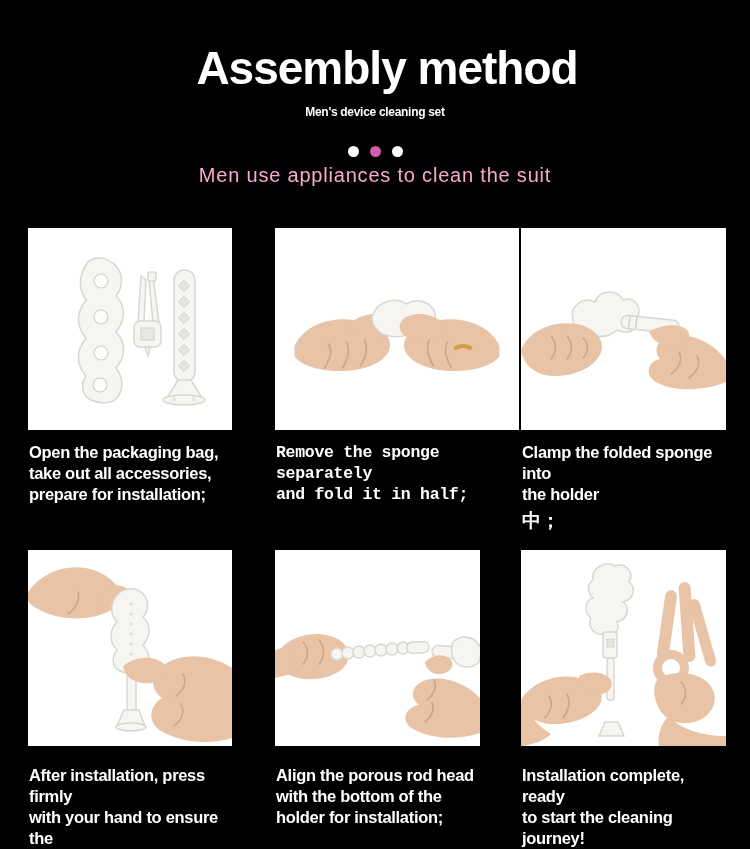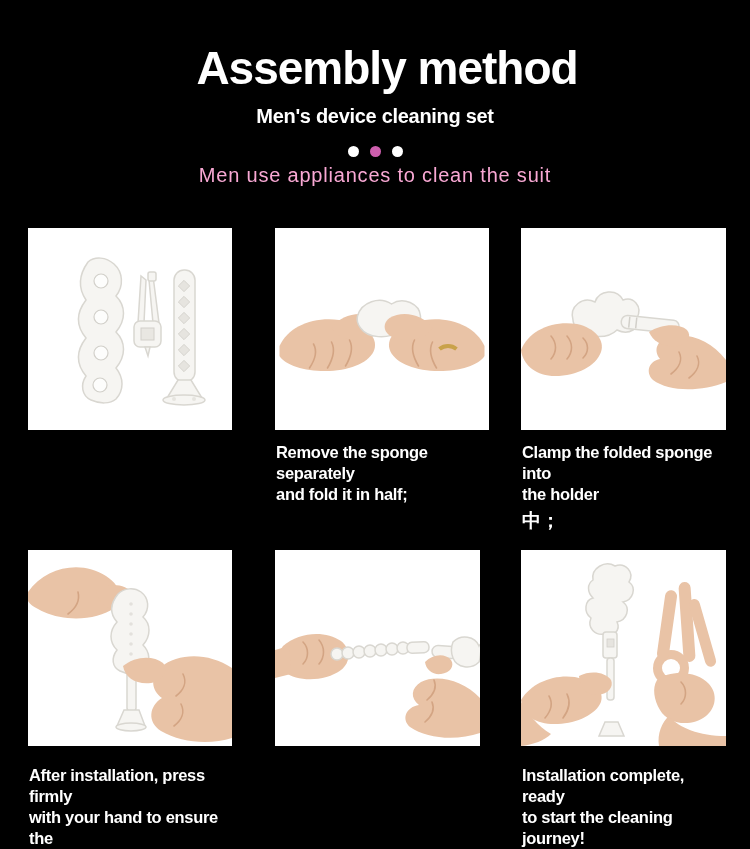--- a/index.html
+++ b/index.html
@@ -2,37 +2,37 @@
 <html><head>
 <meta charset="utf-8">
 <style>
   html,body{margin:0;padding:0;background:#000;}
   .page{position:relative;width:750px;height:849px;background:#000;overflow:hidden;
         font-family:"Liberation Sans",sans-serif;color:#fff;}
   
   .title{position:absolute;top:30px;left:0;width:750px;text-align:center;
          font-size:46px;font-weight:800;letter-spacing:-1px;line-height:52px;margin:12px;}
   .subtitle{position:absolute;top:105px;left:0;width:750px;text-align:center;
-            font-size:20px;font-weight:bold;letter-spacing:-0.3px;margin:0;}
+            font-size:12px;font-weight:bold;letter-spacing:-0.3px;margin:0;}
   .dots{position:absolute;top:146px;left:0;width:750px;display:flex;justify-content:center;gap:11px;}
   .dot{width:11px;height:11px;border-radius:50%;}
   .tagline{position:absolute;top:164px;left:0;width:750px;text-align:center;
            font-size:20px;font-weight:400;color:#f9a8d4;letter-spacing:0.8px;margin:0;}
   
   .step{position:absolute;}
   .photo{background:#fff;width:100%;}
   .row1 .photo{height:202px;}
   .row2 .photo{height:196px;}
   .caption{margin:12px 0 0 1px;font-size:16.5px;font-weight:bold;letter-spacing:-0.3px;
            line-height:21px;white-space:pre-line;color:#fff;}
   .row2 .caption{margin-top:19px;}
   .caption-cjk{margin:3px 0 0 1px;font-size:19px;font-weight:bold;color:#fff;
                font-family:"DejaVu Sans",sans-serif;}
   .s1{left:28px;top:228px;width:204px;}
-  .s2{left:275px;top:228px;width:214px;}
+  .s2{left:275px;top:228px;width:244px;font-family:Liberation Mono, monospace;}
   .s3{left:521px;top:228px;width:205px;}
   .s4{left:28px;top:550px;width:204px;}
   .s5{left:275px;top:550px;width:205px;}
   .s6{left:521px;top:550px;width:205px;}
   svg{display:block;width:100%;height:100%;}
   
   .wh{fill:#f6f5f2;stroke:#d9d7d1;stroke-width:1.5;}
   .wh2{fill:#fdfdfc;stroke:#d2d0ca;stroke-width:1.2;}
   .sk{fill:#e9c3a6;}
   .skl{fill:none;stroke:#d3a483;stroke-width:1.6;stroke-linecap:round;}
@@ -78,20 +78,23 @@
           <rect x="152" y="102" width="8" height="8" transform="rotate(45 156 106)"></rect>
           <rect x="152" y="118" width="8" height="8" transform="rotate(45 156 122)"></rect>
           <rect x="152" y="134" width="8" height="8" transform="rotate(45 156 138)"></rect>
         </g>
         <path class="wh" d="M150,152 L163,152 L174,170 L139,170 Z"></path>
         <ellipse class="wh" cx="156" cy="172" rx="21" ry="5"></ellipse>
         <circle cx="146" cy="171" r="2" fill="#e6e4df"></circle>
         <circle cx="166" cy="171" r="2" fill="#e6e4df"></circle>
       </svg>
     </div>
+    <p class="caption">Open the packaging bag,
+take out all accessories,
+prepare for installation;</p>
   </section>
 
   <section class="step row1 s2">
     <div class="photo">
       <svg viewBox="0 0 205 202">
 
         <path class="sk" d="M0,118 C10,96 40,86 70,94 C88,99 98,110 95,121 C91,134 72,142 50,143 C28,144 6,138 0,128 Z"></path>
         <path class="sk" d="M52,100 C62,86 82,82 95,90 C103,96 101,106 90,110 C77,114 60,112 52,100 Z"></path>
         <path class="skl" d="M66,138 C72,128 74,120 70,112"></path>
         <path class="skl" d="M48,140 C54,130 56,122 52,114"></path>
@@ -194,20 +197,23 @@
 
         <rect class="wh" x="157" y="96" width="26" height="12" rx="6" transform="rotate(4 170 102)"></rect>
         <path class="wh" d="M178,92 C186,84 200,86 204,96 C208,88 205,110 204,112 C196,120 182,118 178,108 C176,103 176,97 178,92 Z"></path>
 
         <path class="sk" d="M205,148 C188,130 162,124 146,132 C136,138 135,148 144,155 C131,157 126,169 135,177 C152,189 182,191 205,183 Z"></path>
         <path class="sk" d="M150,112 C158,104 170,103 176,110 C180,116 175,123 166,124 C158,125 151,120 150,112 Z"></path>
         <path class="skl" d="M152,150 C159,144 162,137 159,130"></path>
         <path class="skl" d="M150,172 C157,166 160,159 157,152"></path>
       </svg>
     </div>
+    <p class="caption">Align the porous rod head
+with the bottom of the
+holder for installation;</p>
   </section>
 
   <section class="step row2 s6">
     <div class="photo">
       <svg viewBox="0 0 205 196">
 
         <path class="wh" d="M72,30 C70,18 84,10 94,16 C104,12 114,22 108,32 C116,38 112,50 102,52 C110,58 106,70 96,72 C100,80 92,88 84,84 C74,86 66,78 70,68 C62,62 64,50 72,48 C66,42 66,34 72,30 Z"></path>
 
         <rect class="wh" x="82" y="82" width="14" height="26" rx="3"></rect>
         <rect x="86" y="89" width="7" height="8" fill="#e6e4df" stroke="#d2d0ca" stroke-width="0.8"></rect>

